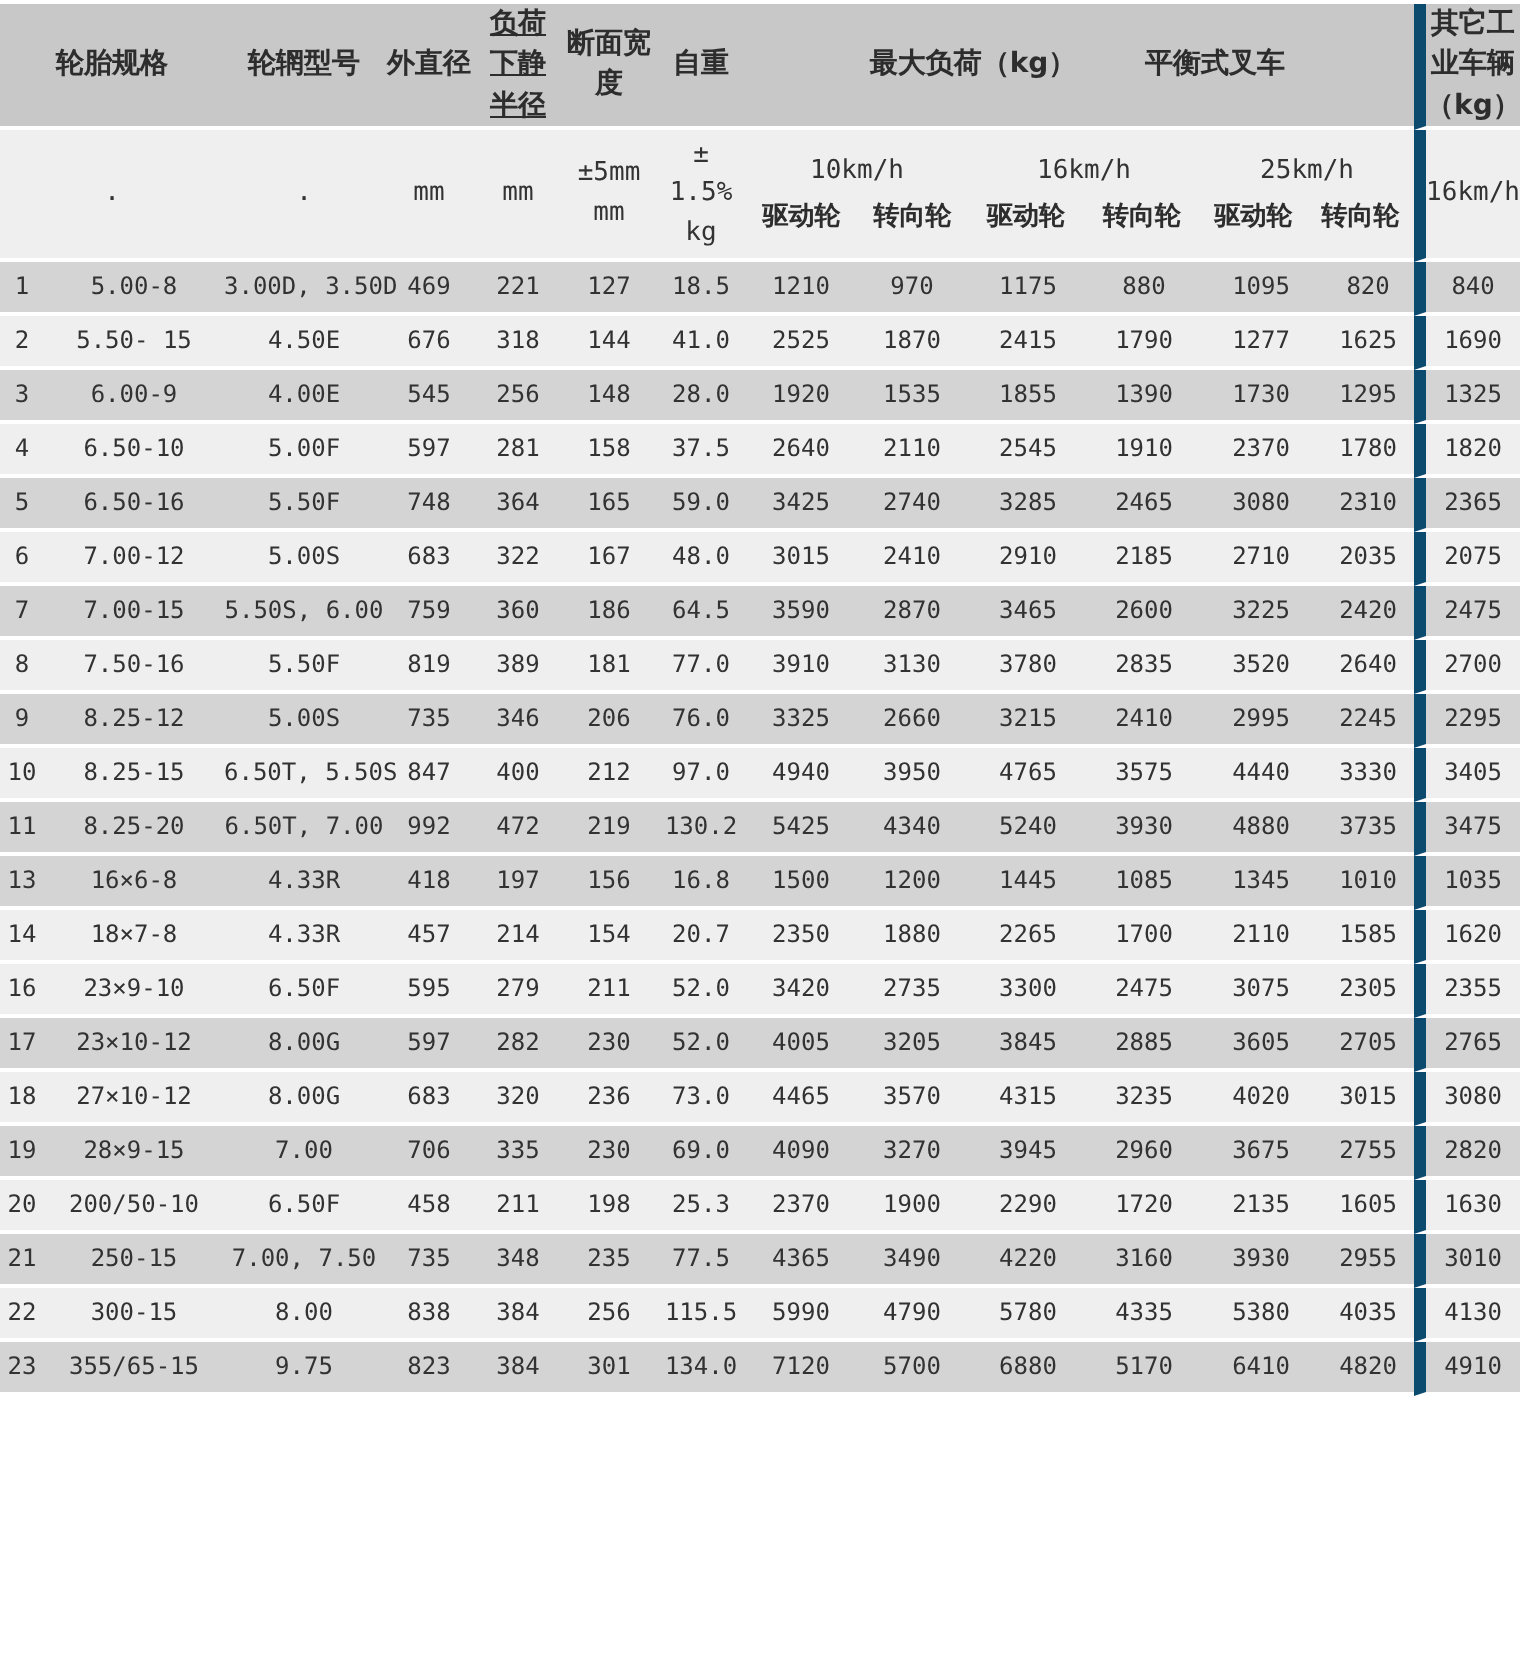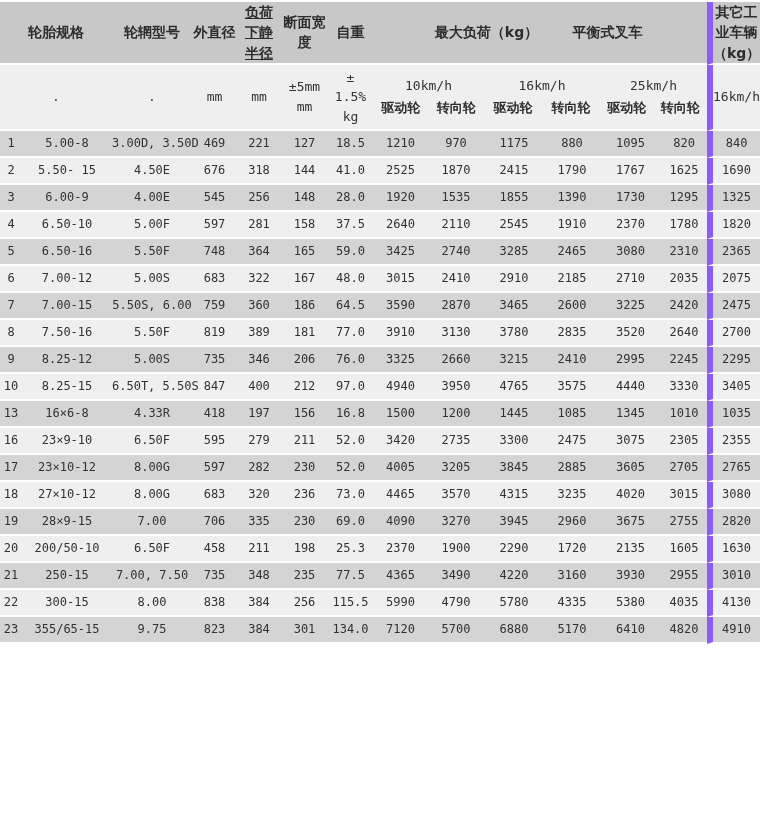--- a/index.html
+++ b/index.html
@@ -26,21 +26,21 @@
     font-size: 14px; line-height: 1.45; color: #2d2d2d;
     white-space: normal;
   }
   thead tr.units th {
     background: #efefef; height: 66px;
     font-size: 13px; line-height: 1.5;
   }
   .cjk { font-family: Liberation Sans, sans-serif; font-weight: bold; font-size: 13px; color:#2d2d2d; }
   .narrow { width: 32px; margin: 0 auto; text-decoration: underline; }
   .shift-left { position: relative; left: -46px; }
-  .sep { border-left: 6px solid #8b5cf6; }
+  .sep { border-left: 6px solid #0c4a6e; }
   .pair { display: flex; justify-content: space-around; margin-top: 2px; }
   .stack div { line-height: 1.5; }
   tbody td { height: 27px; font-size: 12px; color:#323232; }
   tr.dark td { background: #d4d4d4; }
   tr.light td { background: #efefef; }
 </style>
 </head>
 <body>
 
 <table>
@@ -134,21 +134,21 @@
         <td>5.50- 15</td>
         <td>4.50E</td>
         <td>676</td>
         <td>318</td>
         <td>144</td>
         <td>41.0</td>
         <td>2525</td>
         <td>1870</td>
         <td>2415</td>
         <td>1790</td>
-        <td>1767</td>
+        <td>1277</td>
         <td>1625</td>
         <td class="sep">1690</td>
       </tr>
       <tr class="dark">
         <td>3</td>
         <td>6.00-9</td>
         <td>4.00E</td>
         <td>545</td>
         <td>256</td>
         <td>148</td>
@@ -267,36 +267,68 @@
         <td>97.0</td>
         <td>4940</td>
         <td>3950</td>
         <td>4765</td>
         <td>3575</td>
         <td>4440</td>
         <td>3330</td>
         <td class="sep">3405</td>
       </tr>
       <tr class="dark">
+        <td>11</td>
+        <td>8.25-20</td>
+        <td>6.50T, 7.00</td>
+        <td>992</td>
+        <td>472</td>
+        <td>219</td>
+        <td>130.2</td>
+        <td>5425</td>
+        <td>4340</td>
+        <td>5240</td>
+        <td>3930</td>
+        <td>4880</td>
+        <td>3735</td>
+        <td class="sep">3475</td>
+      </tr>
+      <tr class="dark">
         <td>13</td>
         <td>16×6-8</td>
         <td>4.33R</td>
         <td>418</td>
         <td>197</td>
         <td>156</td>
         <td>16.8</td>
         <td>1500</td>
         <td>1200</td>
         <td>1445</td>
         <td>1085</td>
         <td>1345</td>
         <td>1010</td>
         <td class="sep">1035</td>
       </tr>
       <tr class="light">
+        <td>14</td>
+        <td>18×7-8</td>
+        <td>4.33R</td>
+        <td>457</td>
+        <td>214</td>
+        <td>154</td>
+        <td>20.7</td>
+        <td>2350</td>
+        <td>1880</td>
+        <td>2265</td>
+        <td>1700</td>
+        <td>2110</td>
+        <td>1585</td>
+        <td class="sep">1620</td>
+      </tr>
+      <tr class="light">
         <td>16</td>
         <td>23×9-10</td>
         <td>6.50F</td>
         <td>595</td>
         <td>279</td>
         <td>211</td>
         <td>52.0</td>
         <td>3420</td>
         <td>2735</td>
         <td>3300</td>

